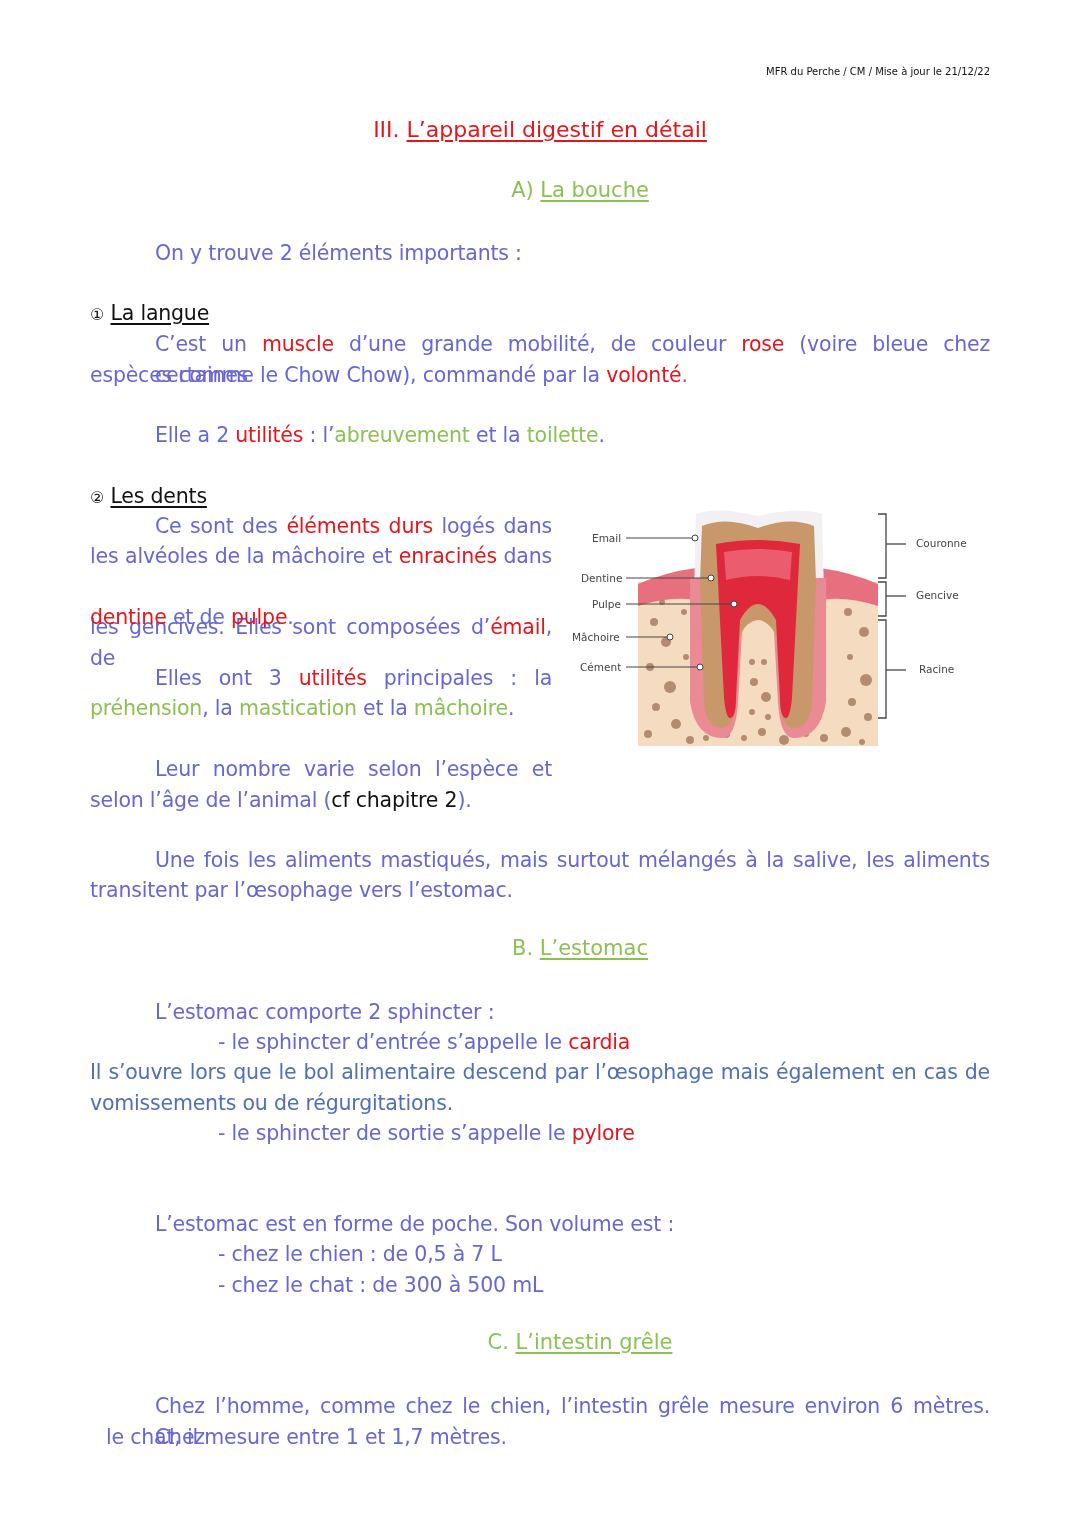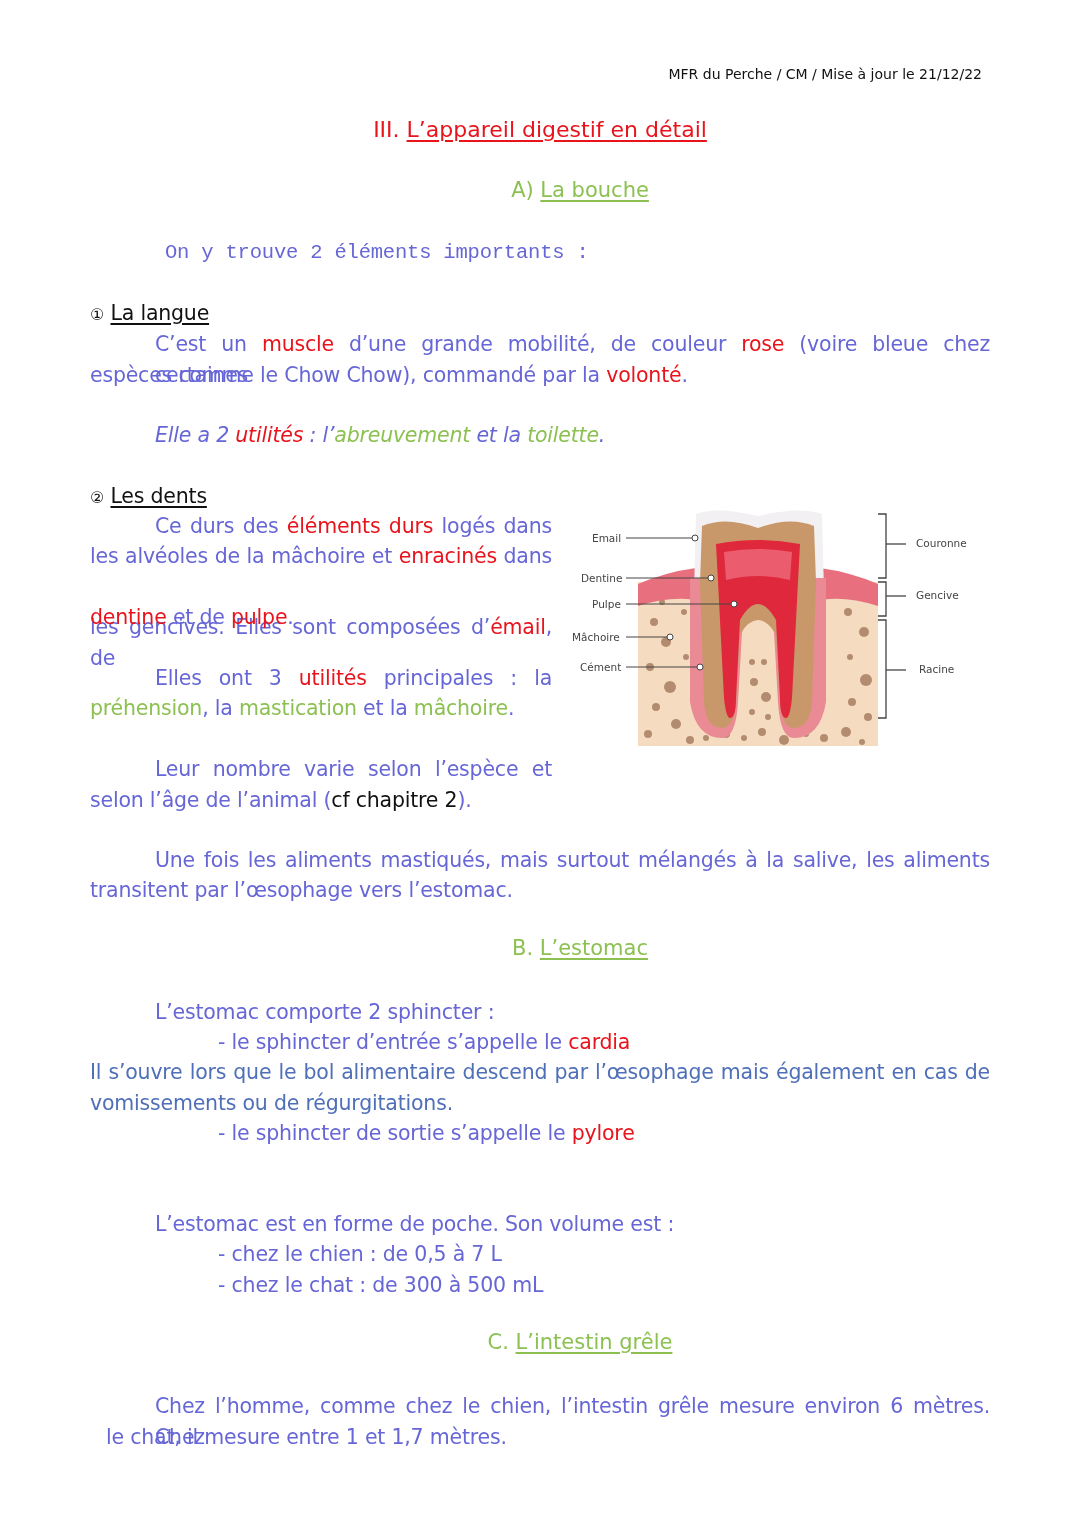--- a/index.html
+++ b/index.html
@@ -6,21 +6,21 @@
     body { width: 1080px; height: 1527px; position: relative; overflow: hidden;
            font-family: "DejaVu Sans", sans-serif; }
     .page { position: absolute; left: 0; top: 0; width: 1080px; height: 1527px; }
     .abs { position: absolute; white-space: nowrap; }
     .txt { font-size: 20.5px; line-height: 30.5px; color: #6666d6; letter-spacing: -0.2px; }
     .steel { color: #4f6fb8; }
     .red { color: #e8141c; }
     .green { color: #8cc152; }
     .black { color: #111111; }
     .u { text-decoration: underline; text-underline-offset: 3px; }
-    .header-line { font-size: 14px; color: #111; right: 98px; top: 66px; }
+    .header-line { font-size: 10px; color: #111; right: 90px; top: 66px; }
     .title { font-size: 22px; color: #e8141c; left: 0; width: 1080px; text-align: center; top: 117px; }
     .subtitle { font-size: 21px; left: 0; width: 1080px; text-align: center; padding-left: 40px; }
     .justify { white-space: normal; text-align: justify; text-align-last: justify; }
     .diagram { position: absolute; left: 566px; top: 502px; width: 412px; height: 262px; }
     .dlabel { font-size: 10.5px; fill: #444; font-family: "DejaVu Sans", sans-serif; }
   </style>
 </head>
 <body>
 
 <div class="page">
@@ -28,46 +28,46 @@
   <div class="abs header-line">MFR du Perche / CM / Mise à jour le 21/12/22</div>
 
   <div class="abs title">
     <span>III. </span><span class="u">L’appareil digestif en détail</span>
   </div>
 
   <div class="abs subtitle green" style="top:178px;">
     <span>A) </span><span class="u">La bouche</span>
   </div>
 
-  <div class="abs txt" style="left:165px; top:238px;font-family:Liberation Mono, monospace;">On y trouve 2 éléments importants :</div>
+  <div class="abs txt" style="left:155px; top:238px;">On y trouve 2 éléments importants :</div>
 
   <div class="abs txt black" style="left:90px; top:298px;">
     <span style="font-size:16px;">①</span>
     <span class="u">La langue</span>
   </div>
   <div class="abs txt" style="left:155px; top:329px; width:835px;">
     <div class="justify" style="width:835px;">
       <span>C’est un </span><span class="red">muscle</span><span> d’une grande mobilité, de couleur </span><span class="red">rose</span><span> (voire bleue chez certaines</span>
     </div>
   </div>
   <div class="abs txt" style="left:90px; top:360px;">
     <span>espèces comme le Chow Chow), commandé par la </span><span class="red">volonté</span><span>.</span>
   </div>
 
-  <div class="abs txt" style="left:155px; top:420px;font-style:italic;">
+  <div class="abs txt" style="left:155px; top:420px;">
     <span>Elle a 2 </span><span class="red">utilités</span><span> : l’</span><span class="green">abreuvement</span><span> et la </span><span class="green">toilette</span><span>.</span>
   </div>
 
   <div class="abs txt black" style="left:90px; top:481px;">
     <span style="font-size:16px;">②</span>
     <span class="u">Les dents</span>
   </div>
 
   <div class="abs txt" style="left:155px; top:511px; width:397px;">
-    <div class="justify" style="width:397px;"><span>Ce durs des </span><span class="red">éléments durs</span><span> logés dans</span></div>
+    <div class="justify" style="width:397px;"><span>Ce sont des </span><span class="red">éléments durs</span><span> logés dans</span></div>
   </div>
   <div class="abs txt" style="left:90px; top:541px; width:462px;">
     <div class="justify" style="width:462px;"><span>les alvéoles de la mâchoire et </span><span class="red">enracinés</span><span> dans</span></div>
   </div>
   <div class="abs txt" style="left:90px; top:572px; width:462px;margin-top:40px;">
     <div class="justify" style="width:462px;"><span>les gencives. Elles sont composées d’</span><span class="red">émail</span><span>, de</span></div>
   </div>
   <div class="abs txt" style="left:90px; top:602px;">
     <span class="red">dentine</span><span> et de </span><span class="red">pulpe</span><span>.</span>
   </div>

